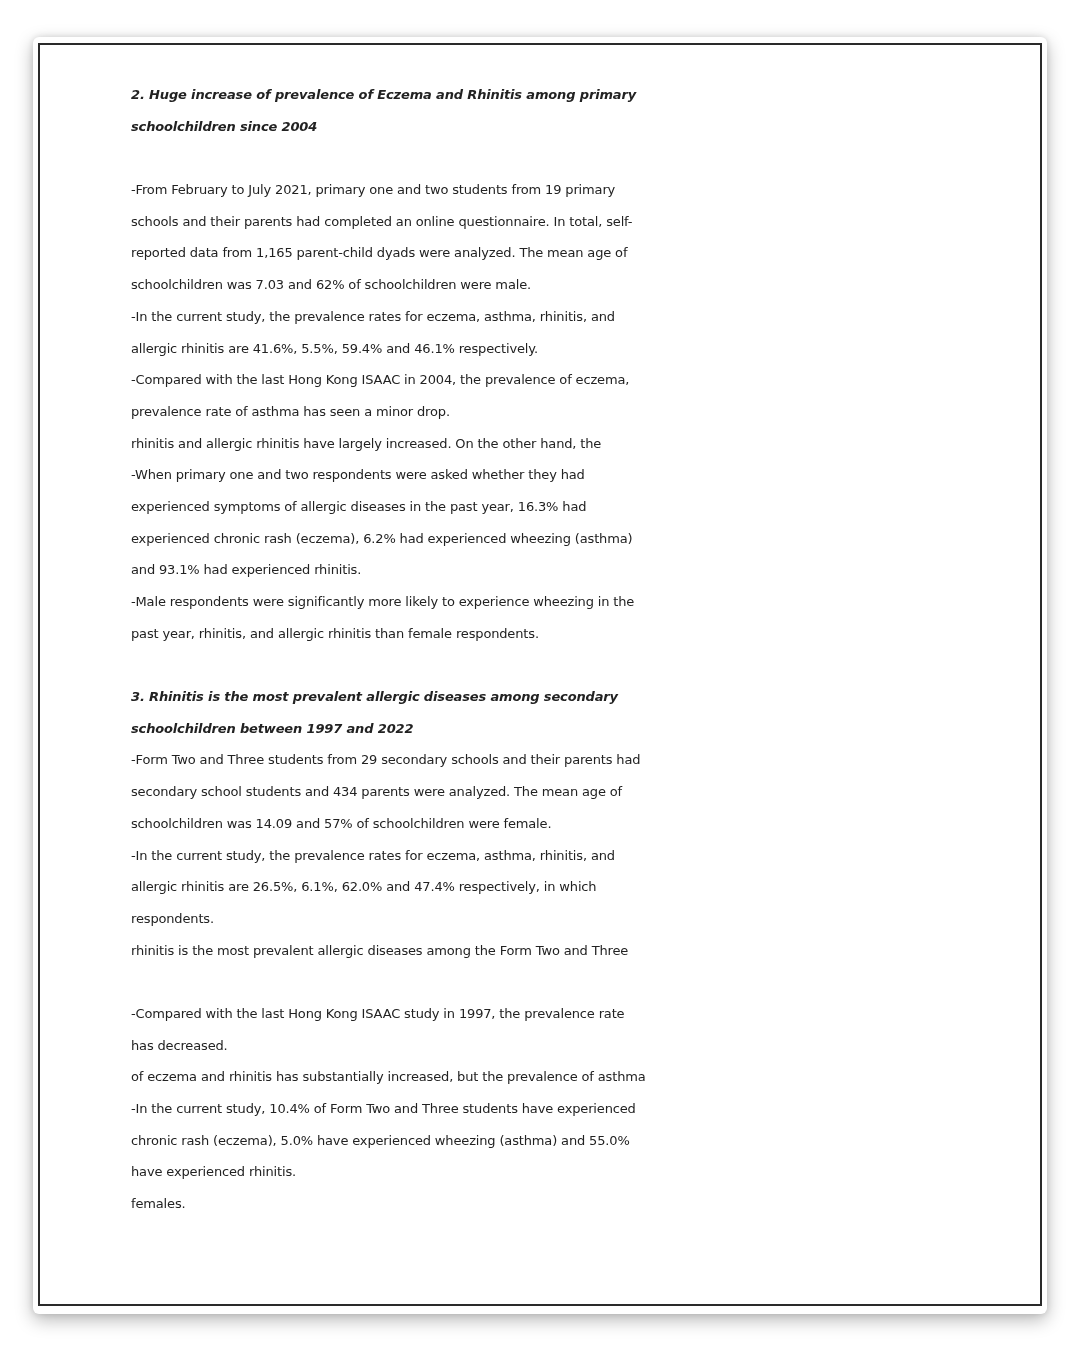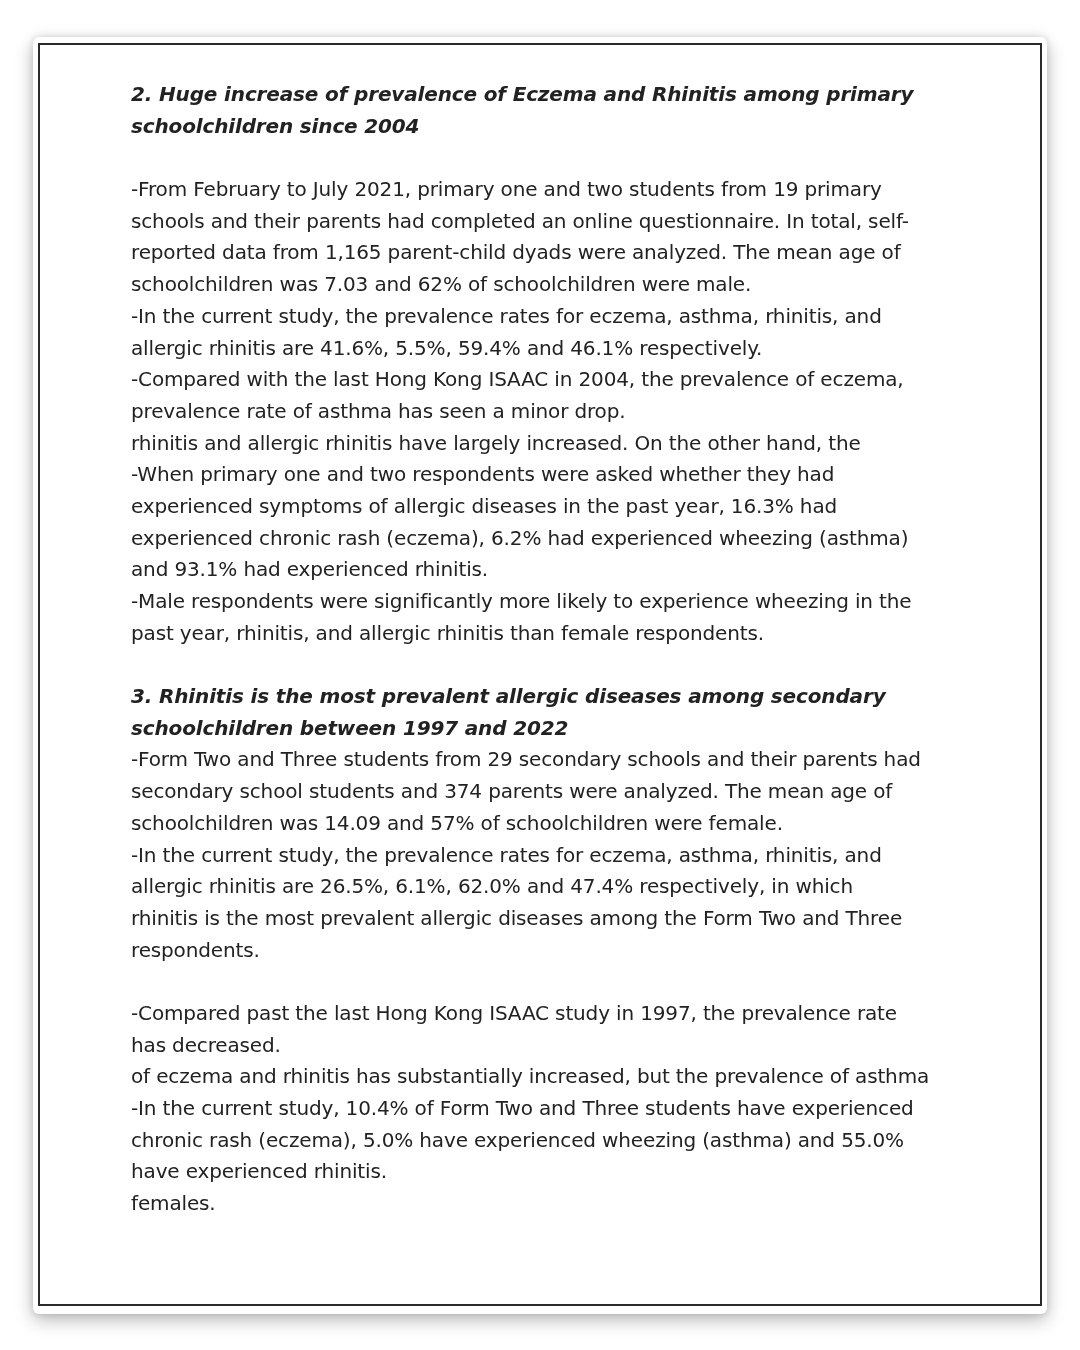--- a/index.html
+++ b/index.html
@@ -14,21 +14,21 @@
   }
   .frame {
     position: absolute; left: 5px; top: 6px; width: 1000px; height: 1259px;
     border: 2px solid #2a2a2a; background: #ffffff;
   }
   .content {
     position: absolute; left: 91px; top: 34px; width: 840px;
   }
   .line {
     display: block; white-space: nowrap; height: 31.7px; line-height: 31.7px;
-    font-size: 20px; letter-spacing: -0.15px;
+    font-size: 13px; letter-spacing: -0.15px;
   }
   .heading .line { font-weight: bold; font-style: italic; }
   .gap { display: block; height: 31.7px; }
 </style>
 </head>
 <body>
 
 <div class="card">
   <div class="frame">
     <div class="content">
@@ -56,30 +56,30 @@
         <span class="line">past year, rhinitis, and allergic rhinitis than female respondents.</span>
       </div>
       <span class="gap"></span>
 
       <div class="heading">
         <span class="line">3. Rhinitis is the most prevalent allergic diseases among secondary</span>
         <span class="line">schoolchildren between 1997 and 2022</span>
       </div>
       <div>
         <span class="line">-Form Two and Three students from 29 secondary schools and their parents had</span>
-        <span class="line">secondary school students and 374 parents were analyzed. The mean age of</span>
+        <span class="line">secondary school students and 434 parents were analyzed. The mean age of</span>
         <span class="line">schoolchildren was 14.09 and 57% of schoolchildren were female.</span>
         <span class="line">-In the current study, the prevalence rates for eczema, asthma, rhinitis, and</span>
         <span class="line">allergic rhinitis are 26.5%, 6.1%, 62.0% and 47.4% respectively, in which</span>
+        <span class="line">respondents.</span>
         <span class="line">rhinitis is the most prevalent allergic diseases among the Form Two and Three</span>
-        <span class="line">respondents.</span>
       </div>
       <span class="gap"></span>
       <div>
-        <span class="line">-Compared past the last Hong Kong ISAAC study in 1997, the prevalence rate</span>
+        <span class="line">-Compared with the last Hong Kong ISAAC study in 1997, the prevalence rate</span>
         <span class="line">has decreased.</span>
         <span class="line">of eczema and rhinitis has substantially increased, but the prevalence of asthma</span>
         <span class="line">-In the current study, 10.4% of Form Two and Three students have experienced</span>
         <span class="line">chronic rash (eczema), 5.0% have experienced wheezing (asthma) and 55.0%</span>
         <span class="line">have experienced rhinitis.</span>
         <span class="line">females.</span>
       </div>
 
     </div>
   </div>

